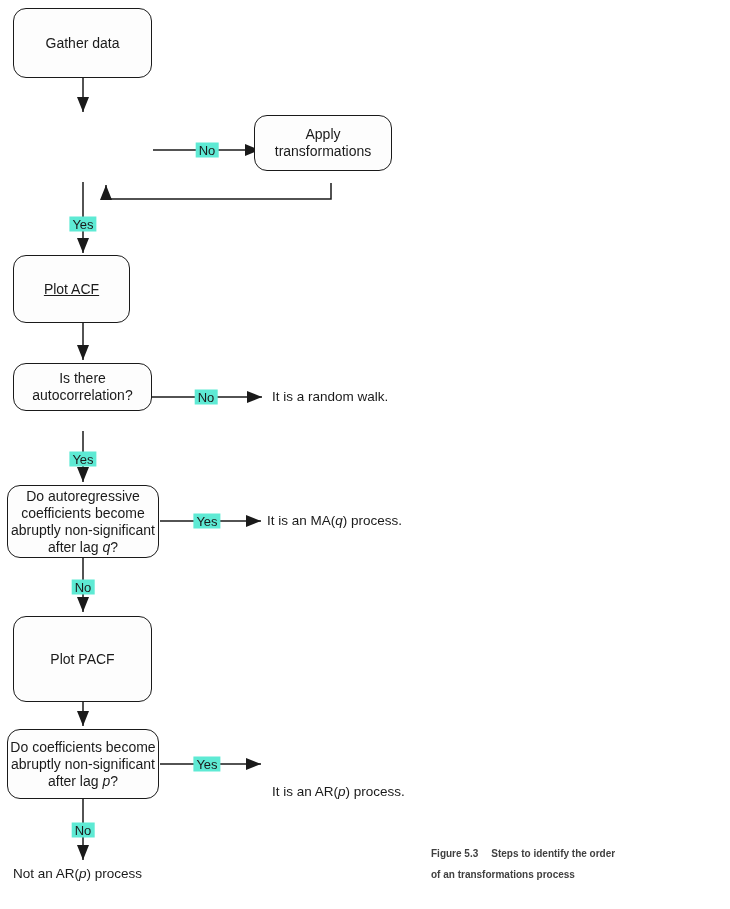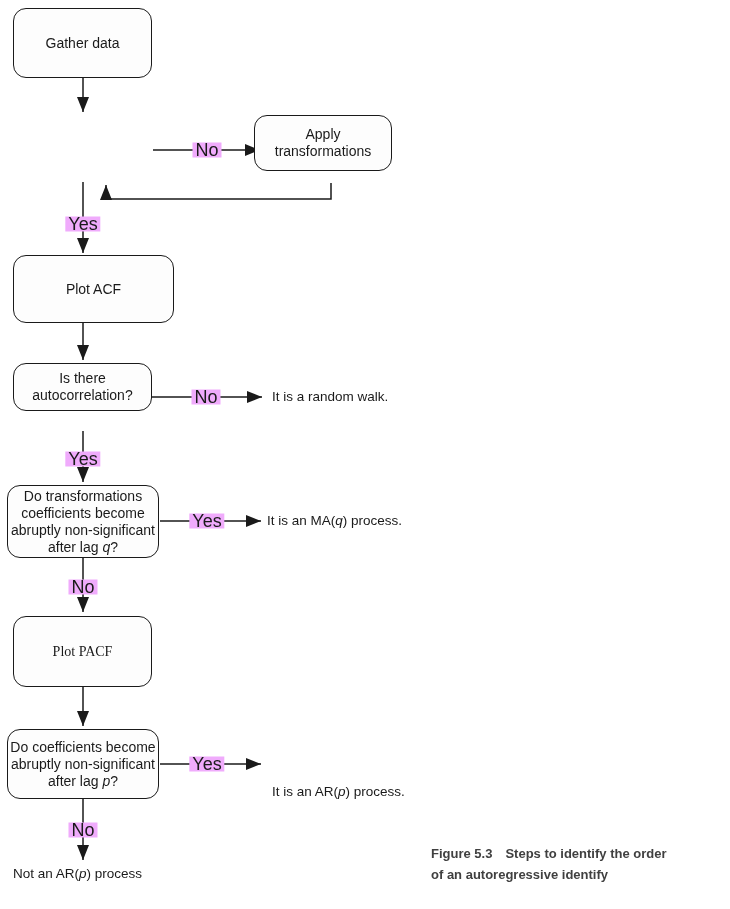--- a/index.html
+++ b/index.html
@@ -32,41 +32,41 @@
     align-items: center;
     justify-content: center;
     text-align: center;
     font-size: 14px;
     line-height: 17px;
   }
   .box .ln { white-space: nowrap; }
   .edge-label {
     position: absolute;
     transform: translate(-50%, -50%);
-    background: #f0abfc;
+    background: #5eead4;
     padding: 0 3px;
-    font-size: 18px;
+    font-size: 13px;
     line-height: 15px;
     white-space: nowrap;
   }
   .outcome {
     position: absolute;
     transform: translateY(-50%);
     font-size: 13.5px;
     line-height: 16px;
     white-space: nowrap;
   }
   .var-italic { font-style: italic; }
   .caption {
     position: absolute;
     left: 431px;
     top: 843px;
     width: 290px;
     font-weight: bold;
-    font-size: 13px;
+    font-size: 10px;
     line-height: 21px;
     color: #404040;
   }
   .caption .fig-label { margin-right: 13px; }
 </style>
 </head>
 <body>
 
 <div class="canvas">
 
@@ -95,37 +95,37 @@
   <div class="box" style="left:13px; top:8px; width:139px; height:70px;">
     <span class="ln">Gather data</span>
   </div>
 
 
   <div class="box" style="left:254px; top:115px; width:138px; height:56px;">
     <span class="ln">Apply</span>
     <span class="ln">transformations</span>
   </div>
 
-  <div class="box" style="left:13px; top:255px; width:161px; height:68px;">
+  <div class="box" style="left:13px; top:255px; width:117px; height:68px;text-decoration:underline;">
     <span class="ln">Plot ACF</span>
   </div>
 
   <div class="box" style="left:13px; top:363px; width:139px; height:48px;">
     <span class="ln">Is there</span>
     <span class="ln">autocorrelation?</span>
   </div>
 
   <div class="box" style="left:7px; top:485px; width:152px; height:73px;">
-    <span class="ln">Do transformations</span>
+    <span class="ln">Do autoregressive</span>
     <span class="ln">coefficients become</span>
     <span class="ln">abruptly non-significant</span>
     <span class="ln"><span>after lag </span><span class="var-italic">q</span><span>?</span></span>
   </div>
 
-  <div class="box" style="left:13px; top:616px; width:139px; height:71px;font-family:Liberation Serif, serif;">
+  <div class="box" style="left:13px; top:616px; width:139px; height:86px;">
     <span class="ln">Plot PACF</span>
   </div>
 
   <div class="box" style="left:7px; top:729px; width:152px; height:70px;">
     <span class="ln">Do coefficients become</span>
     <span class="ln">abruptly non-significant</span>
     <span class="ln"><span>after lag </span><span class="var-italic">p</span><span>?</span></span>
   </div>
 
   <span class="edge-label" style="left:207px; top:150px;">No</span>
@@ -140,16 +140,16 @@
   <span class="outcome" style="left:272px; top:397px;">It is a random walk.</span>
 
   <span class="outcome" style="left:267px; top:521px;"><span>It is an MA(</span><span class="var-italic">q</span><span>) process.</span></span>
 
   <span class="outcome" style="left:272px; top:764px;margin-top:28px;"><span>It is an AR(</span><span class="var-italic">p</span><span>) process.</span></span>
 
   <span class="outcome" style="left:13px; top:874px;text-align:center;"><span>Not an AR(</span><span class="var-italic">p</span><span>) process</span></span>
 
   <div class="caption">
     <span class="fig-label">Figure 5.3</span><span>Steps to identify the order</span><br>
-    <span>of an autoregressive identify</span>
+    <span>of an transformations process</span>
   </div>
 
 </div>
 
 </body></html>

